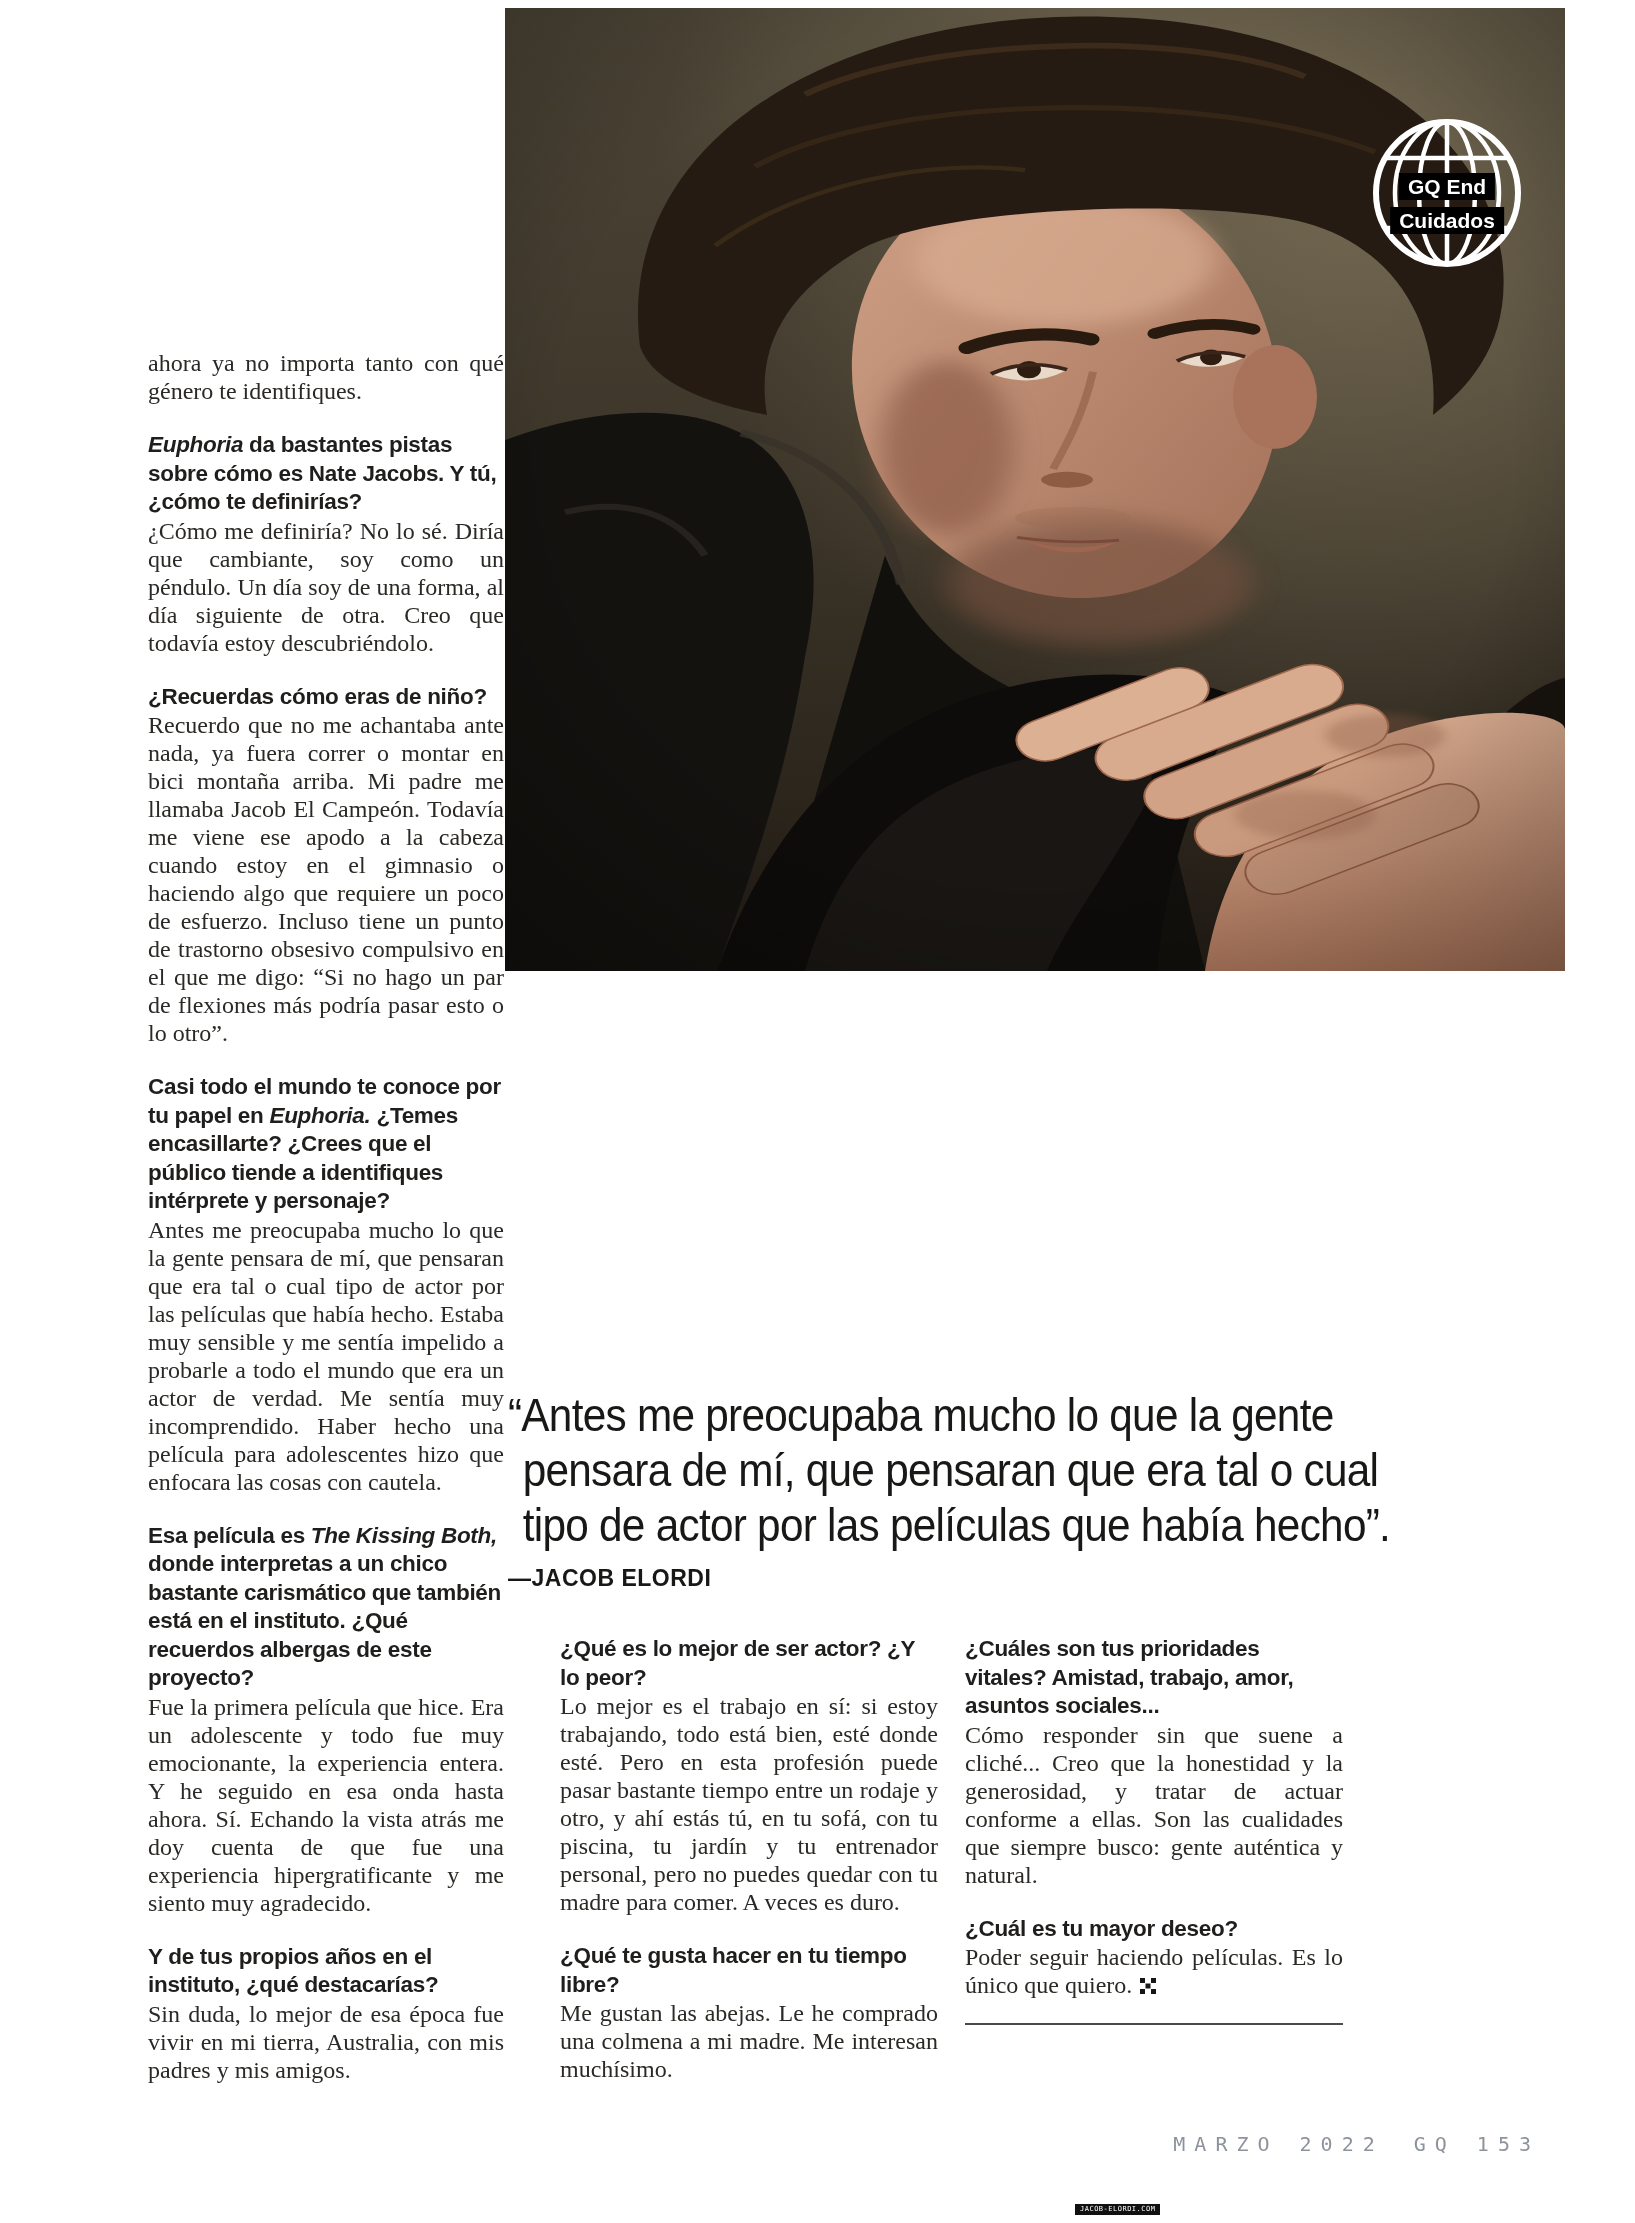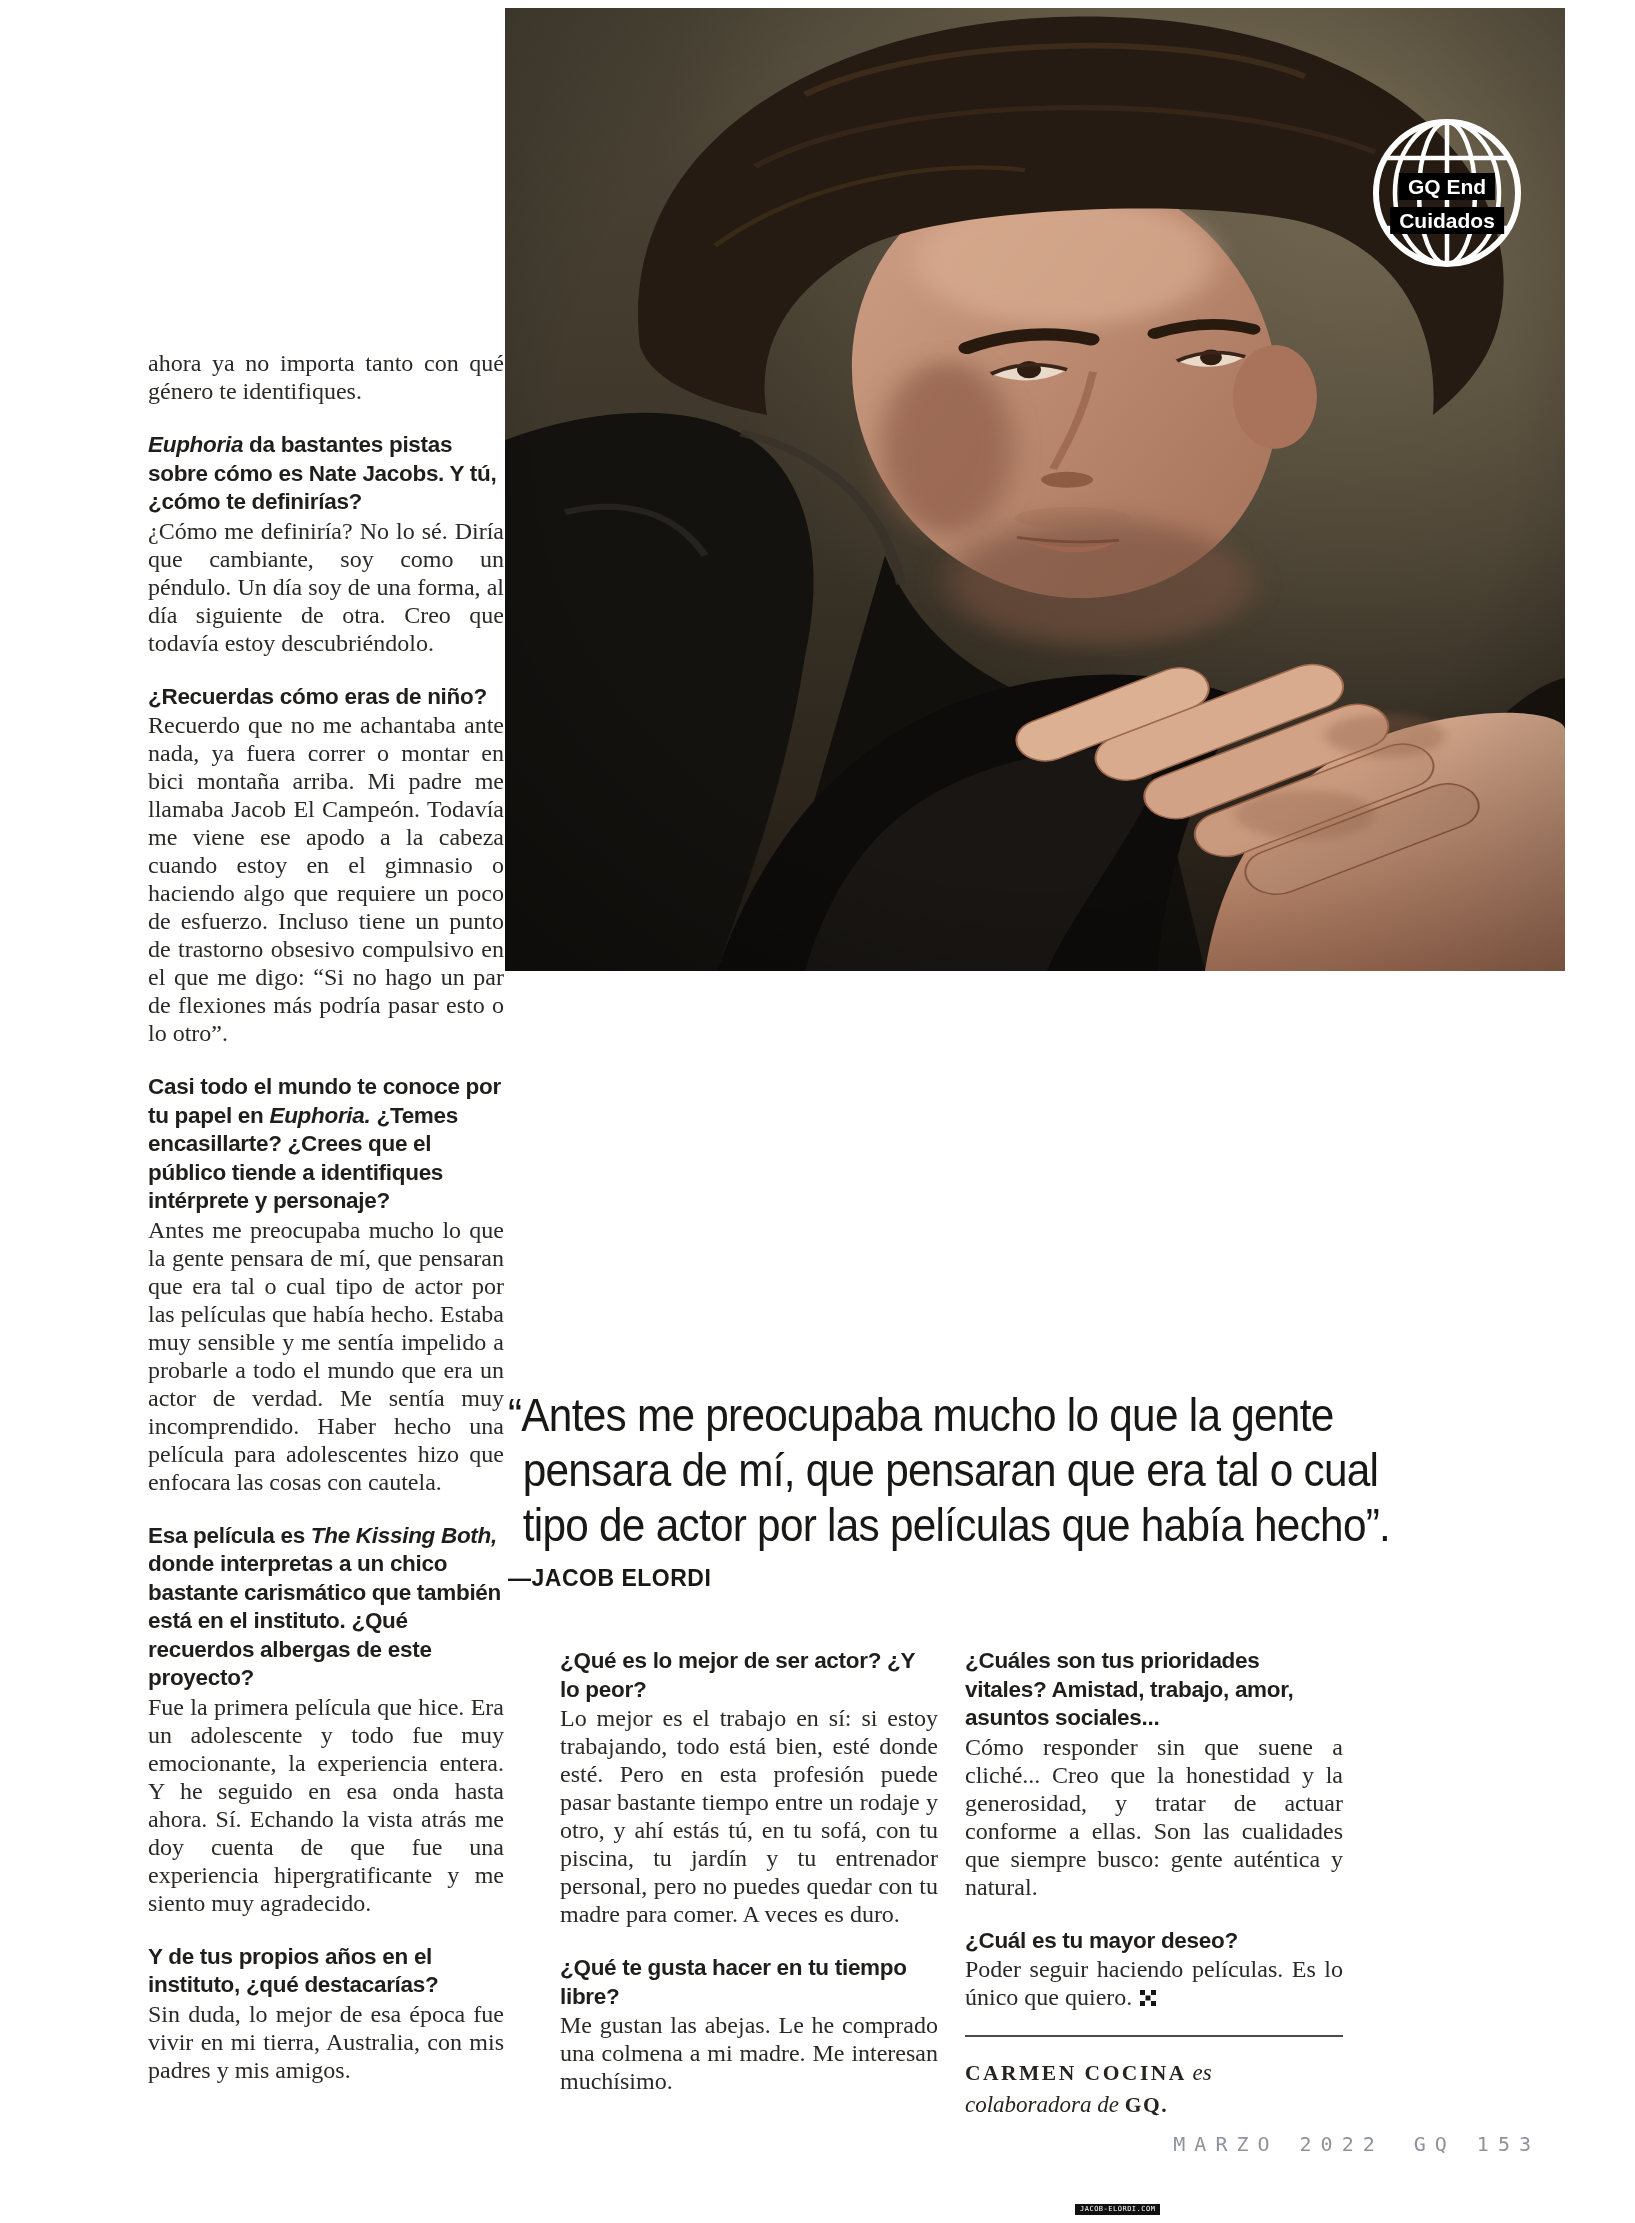--- a/index.html
+++ b/index.html
@@ -16,21 +16,21 @@
   p{margin:0;}
   .a{
     font-family:"Liberation Serif", serif;
     font-size:24px;line-height:28px;text-align:justify;color:#2b2925;
   }
   .q{
     font-family:"Liberation Sans", sans-serif;
     font-weight:700;font-size:22.5px;line-height:28.5px;
     letter-spacing:-0.3px;color:#1f1e1c;margin-top:26px;text-align:left;
   }
-  .q:first-child{margin-top:16px;}
+  .q:first-child{margin-top:4px;}
   .q i{font-style:italic;}
   
   .photo{
     position:absolute;left:505px;top:8px;width:1060px;height:963px;
     overflow:hidden;background:#332c22;
   }
   .photo svg{display:block;width:100%;height:100%;}
   
   .badge{position:absolute;left:867px;top:110px;width:150px;height:150px;}
   .badge-bar{
@@ -232,20 +232,19 @@
   <p class="a">Me gustan las abejas. Le he comprado una colmena a mi madre. Me interesan muchísimo.</p>
 </div>
 
 <div class="col col-right">
   <p class="q">¿Cuáles son tus prioridades vitales? Amistad, trabajo, amor, asuntos sociales...</p>
   <p class="a">Cómo responder sin que suene a cliché... Creo que la honestidad y la generosidad, y tratar de actuar conforme a ellas. Son las cualidades que siempre busco: gente auténtica y natural.</p>
   <p class="q">¿Cuál es tu mayor deseo?</p>
   <p class="a"><span>Poder seguir haciendo películas. Es lo único que quiero.</span><span class="endmark"></span></p>
 
   <hr class="credit-rule">
-  <p class="credit"><span class="credit-name">CARMEN COCINA</span><span class="credit-role"> es colaboradora </span><span class="credit-role">de </span><span class="credit-brand">GQ.</span></p>
 </div>
 
 <div class="footer">
   <span>MARZO 2022</span><span class="gap">GQ 153</span>
 </div>
 
 <div class="watermark">JACOB-ELORDI.COM</div>
 
 </body></html>

